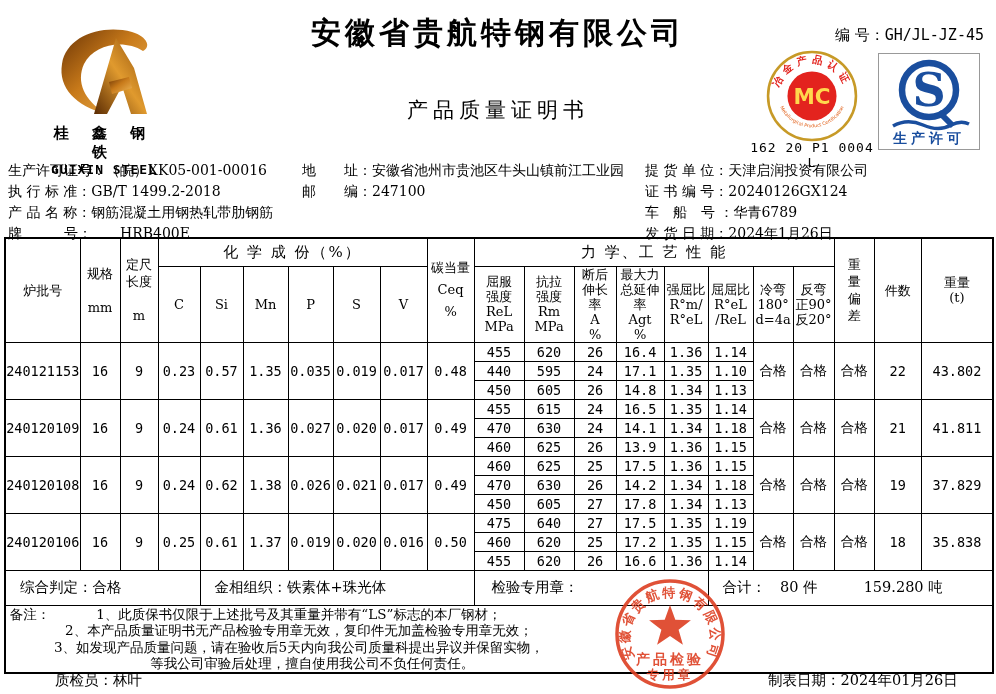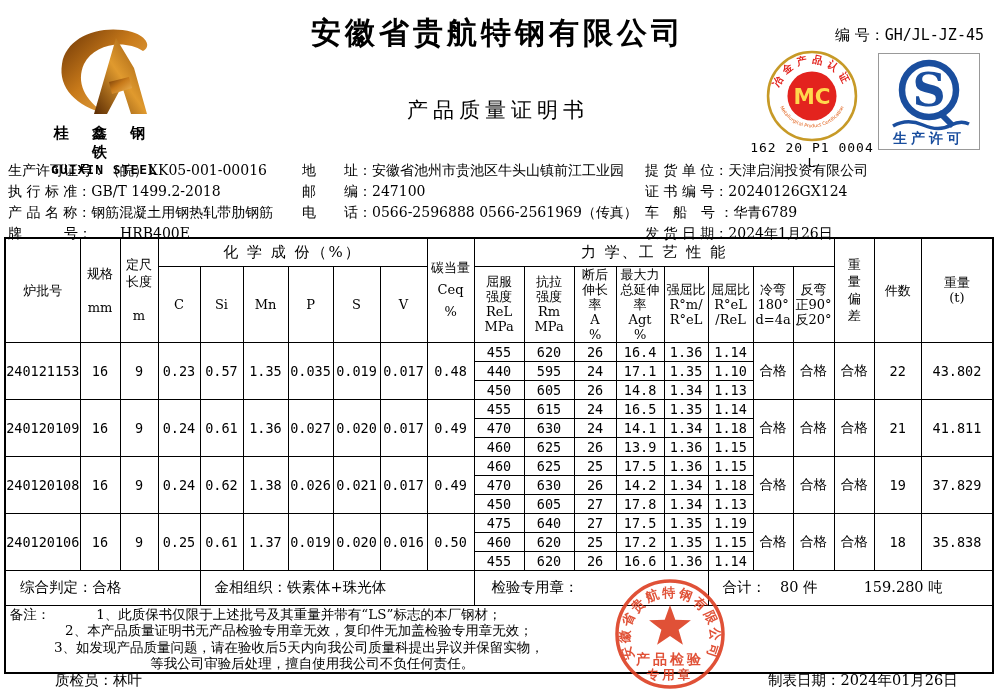--- a/index.html
+++ b/index.html
@@ -130,21 +130,20 @@
 <div class="info">
   <div class="info-col col-left">
     <div class="line">生产许可证号：（皖）XK05-001-00016</div>
     <div class="line">执 行 标 准：GB/T 1499.2-2018</div>
     <div class="line">产 品 名 称：钢筋混凝土用钢热轧带肋钢筋</div>
     <div class="line">牌　　　号：　　HRB400E</div>
   </div>
   <div class="info-col col-mid">
     <div class="line">地　　址：安徽省池州市贵池区牛头山镇前江工业园</div>
     <div class="line">邮　　编：247100</div>
-    <div class="line">电　　话：0566-2596888  0566-2561969（传真）</div>
   </div>
   <div class="info-col col-right">
     <div class="line">提 货 单 位：天津启润投资有限公司</div>
     <div class="line">证 书 编 号：20240126GX124</div>
     <div class="line">车　船　号 ：华青6789</div>
     <div class="line">发 货 日 期：2024年1月26日</div>
   </div>
 </div>
 
 <table class="main">

